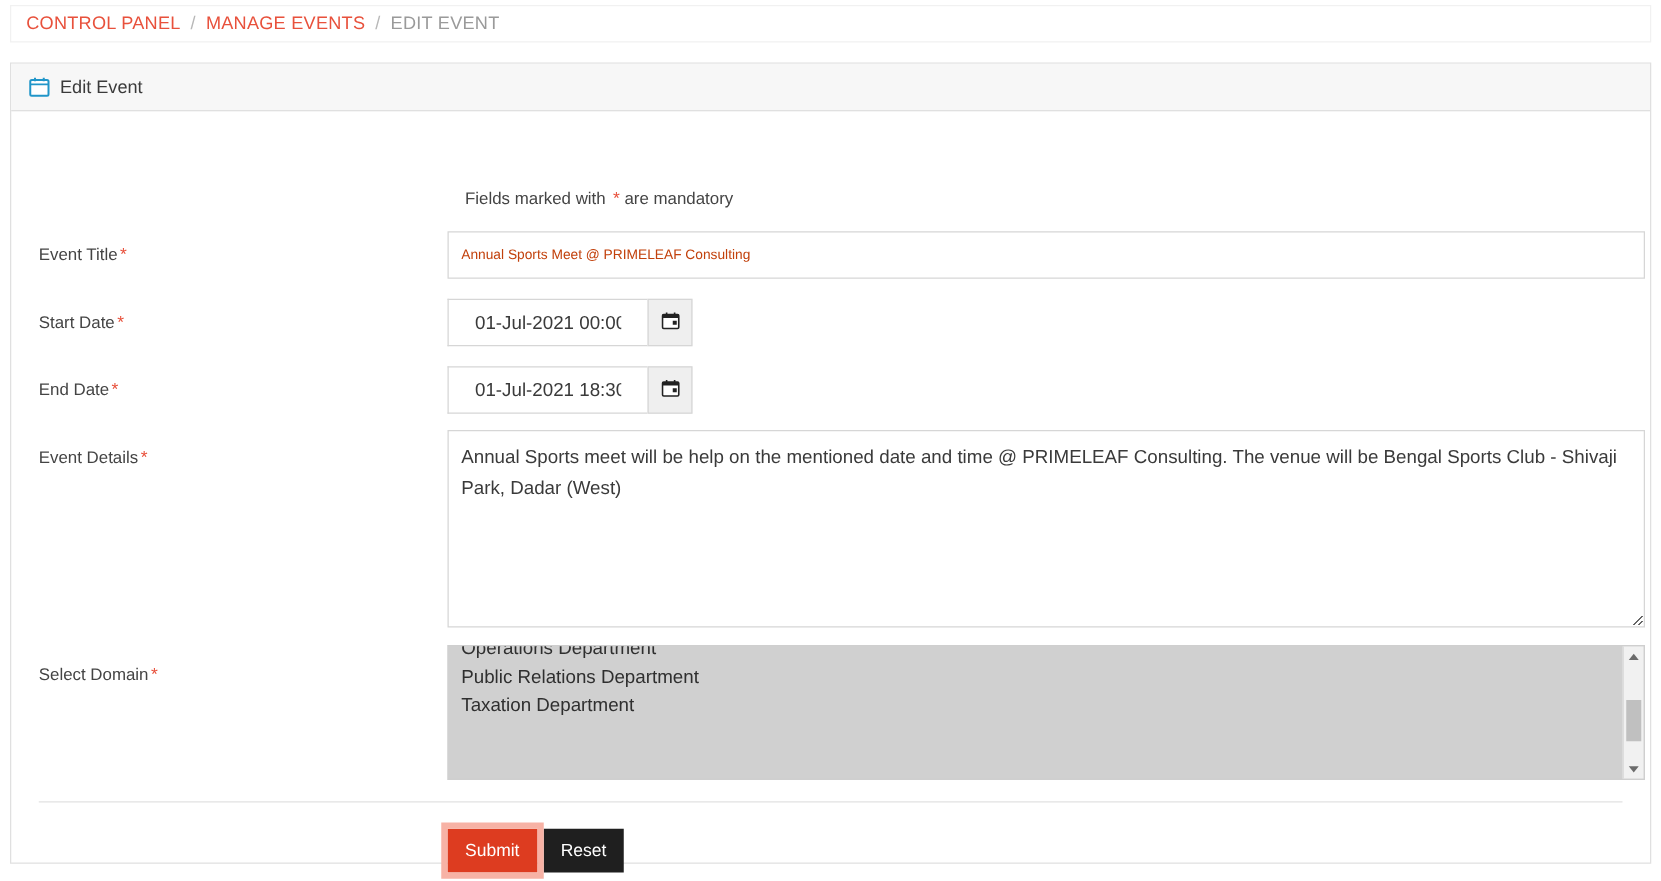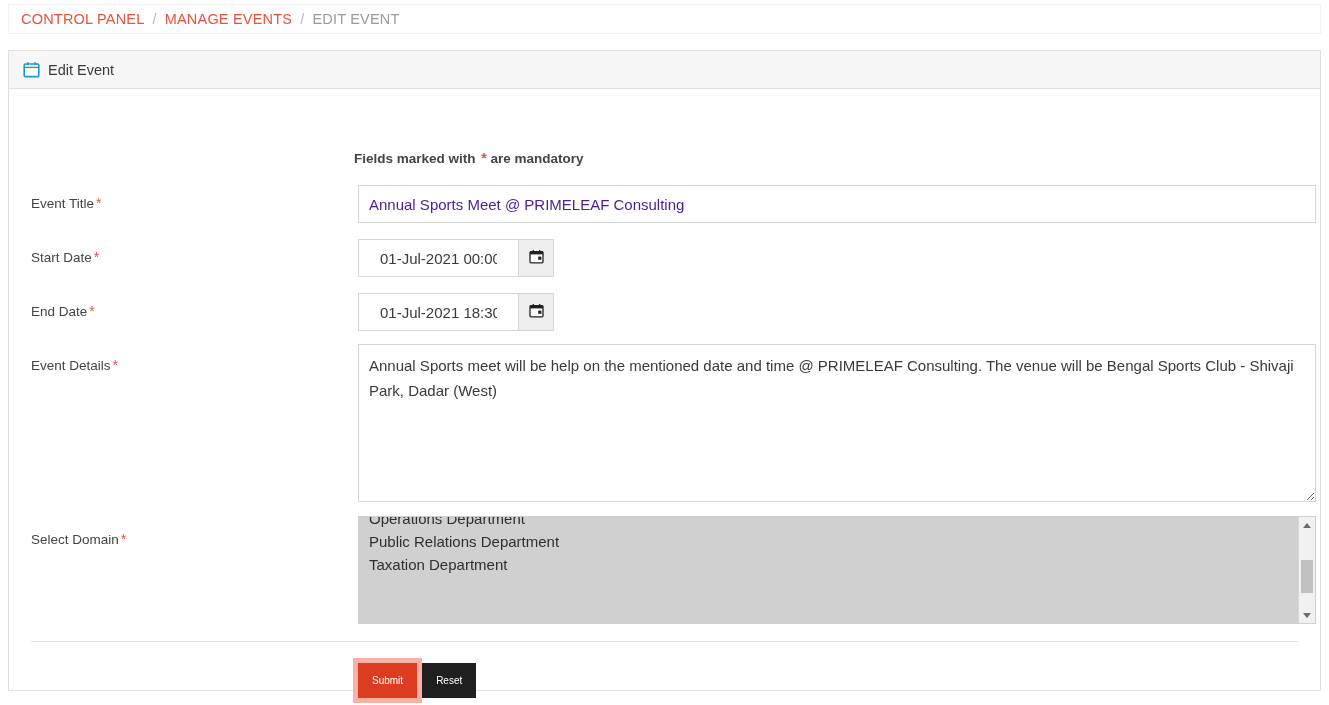--- a/index.html
+++ b/index.html
@@ -91,39 +91,38 @@
     position: absolute;
     left: 22px;
     font-size: 13.5px;
     color: #444444;
     white-space: nowrap;
   }
   .req { color: #e8513c; font-size: 14px; margin-left: 2px; }
 
   .note-text {
     position: absolute;
-    left: 345px;
+    left: 363px;
     top: 61px;
     font-size: 13.5px;
     color: #444444;
     white-space: nowrap;
-    font-weight: bold;
   }
 
   
   .text-input {
     position: absolute;
     left: 349px;
     width: 958px;
     height: 38px;
     border: 1px solid #d6d6d6;
     background: #ffffff;
     font-family: "Liberation Sans", sans-serif;
-    font-size: 15px;
-    color: #4c1d95;
+    font-size: 11px;
+    color: #c2410c;
     padding: 0 10px;
     outline: none;
   }
 
   .input-group {
     position: absolute;
     left: 349px;
     display: flex;
     width: 196px;
     height: 38px;
@@ -253,21 +252,21 @@
 
   .btn-row {
     position: absolute;
     left: 349px;
     top: 574px;
     display: flex;
     align-items: flex-start;
   }
   .btn {
     font-family: "Liberation Sans", sans-serif;
-    font-size: 10px;
+    font-size: 14px;
     border: none;
     color: #ffffff;
     padding: 0 14px;
     height: 35px;
     line-height: 35px;
     cursor: pointer;
   }
   .btn-submit {
     background: #dd3c20;
     outline: 5px solid #f7b2a5;

